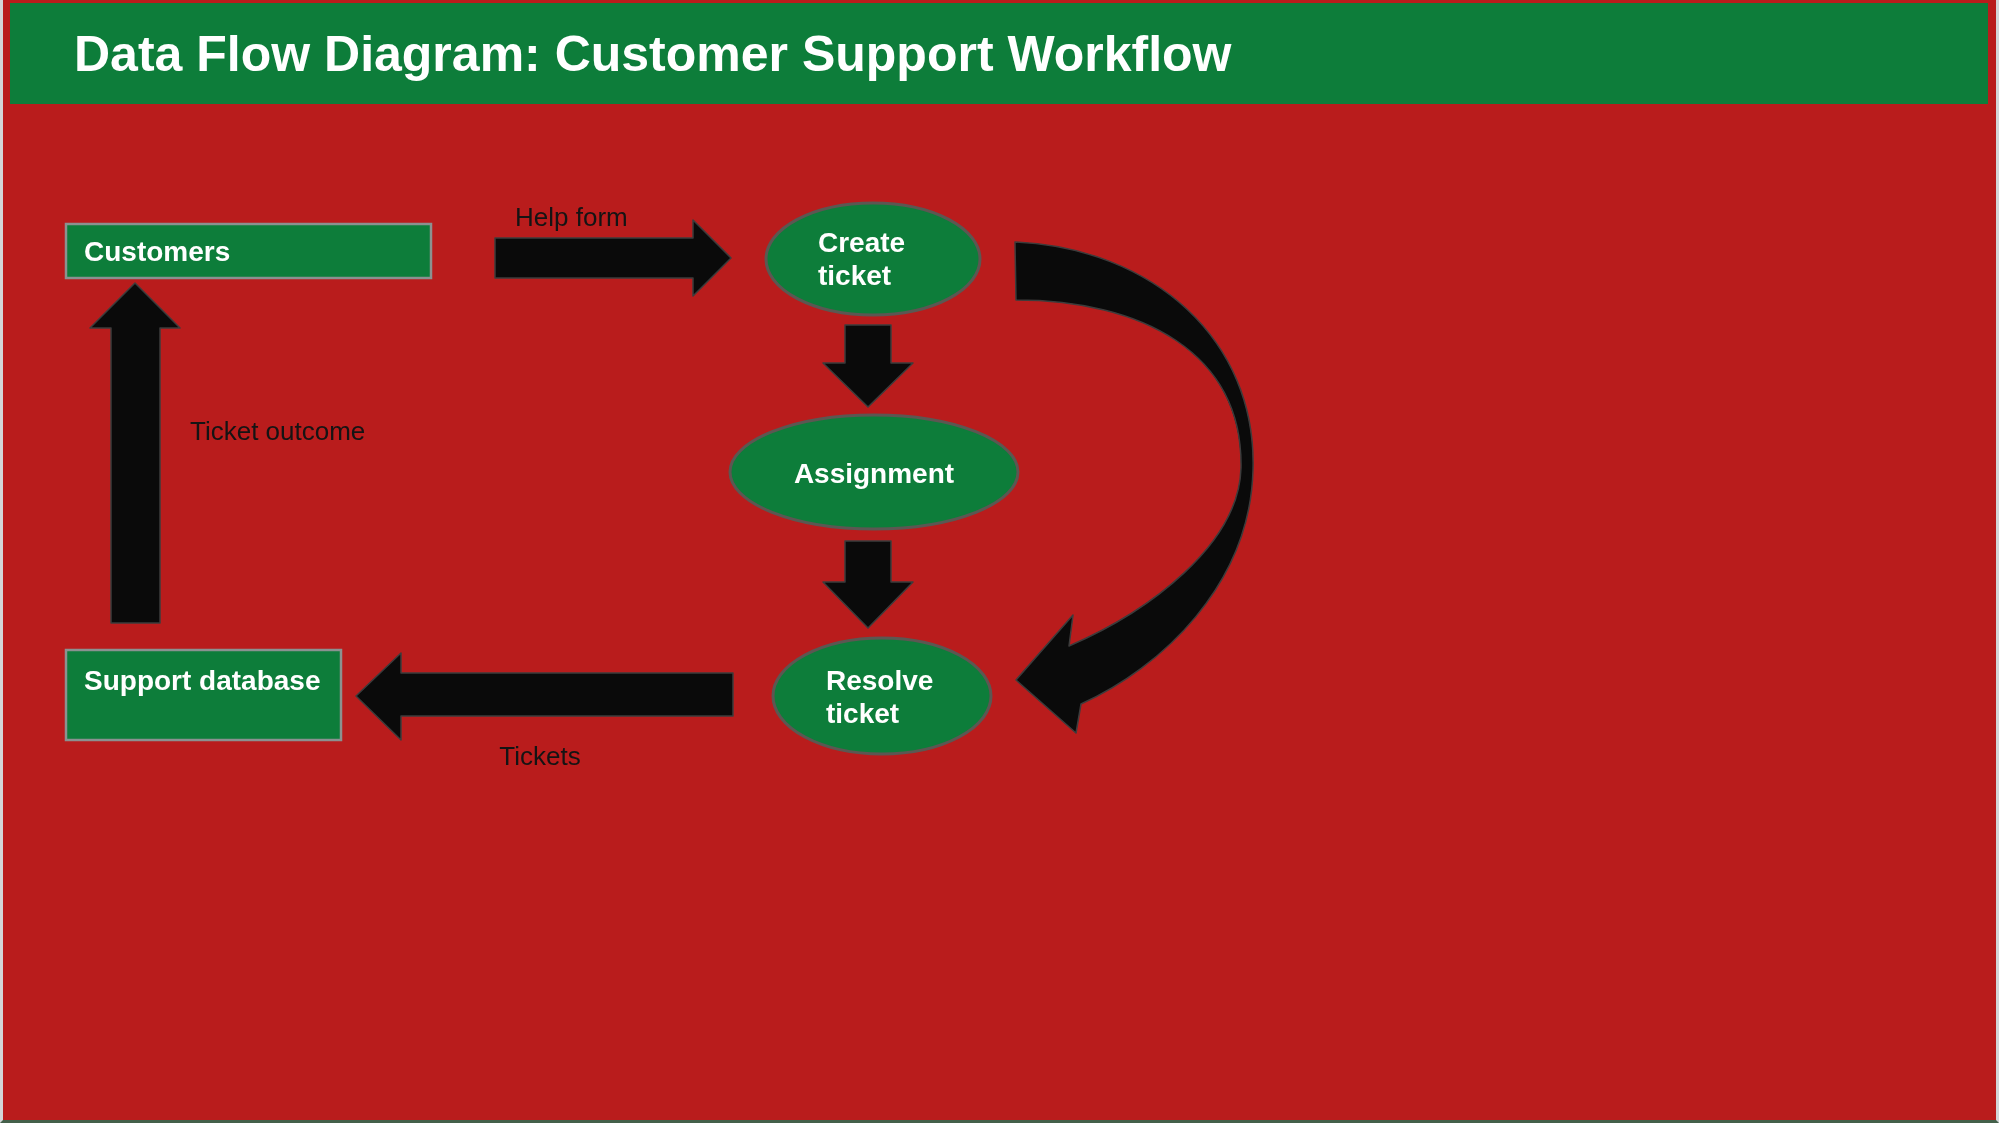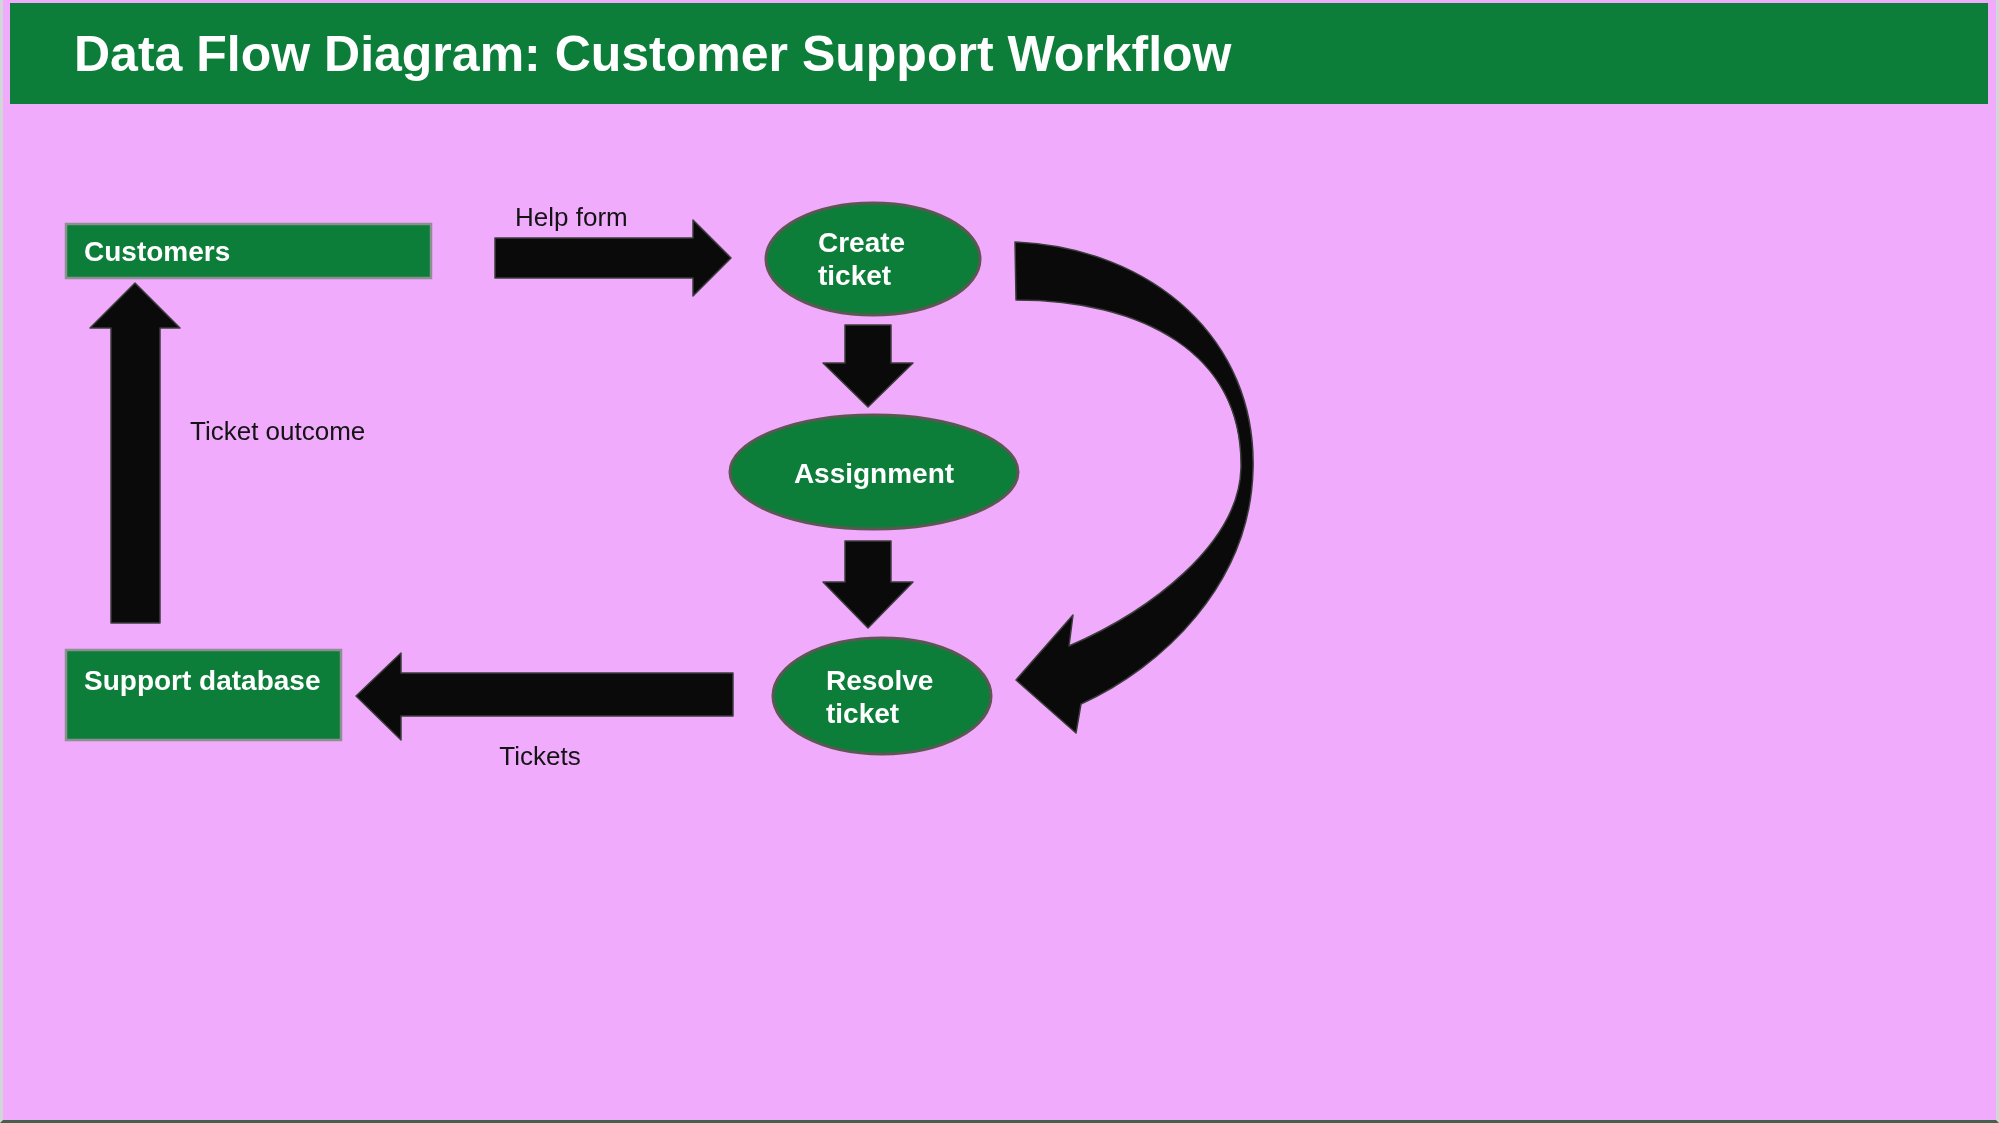--- a/index.html
+++ b/index.html
@@ -1,19 +1,19 @@
 <!DOCTYPE html>
 <html><head>
 <meta charset="utf-8">
 <style>
   html,body { margin:0; padding:0; background:#ffffff; }
   #canvas {
     position:relative;
     width:1993px; height:1120px;
-    background:#f0abfc;
+    background:#b91c1c;
     border-left:3px solid #d3d6d8;
     border-right:3px solid #d3d6d8;
     border-bottom:3px solid #44604a;
     overflow:hidden;
     font-family:"Liberation Sans", sans-serif;
   }
   #header-bar {
     position:absolute; left:7px; top:3px; width:1978px; height:101px;
     display:flex; align-items:center;
   }

